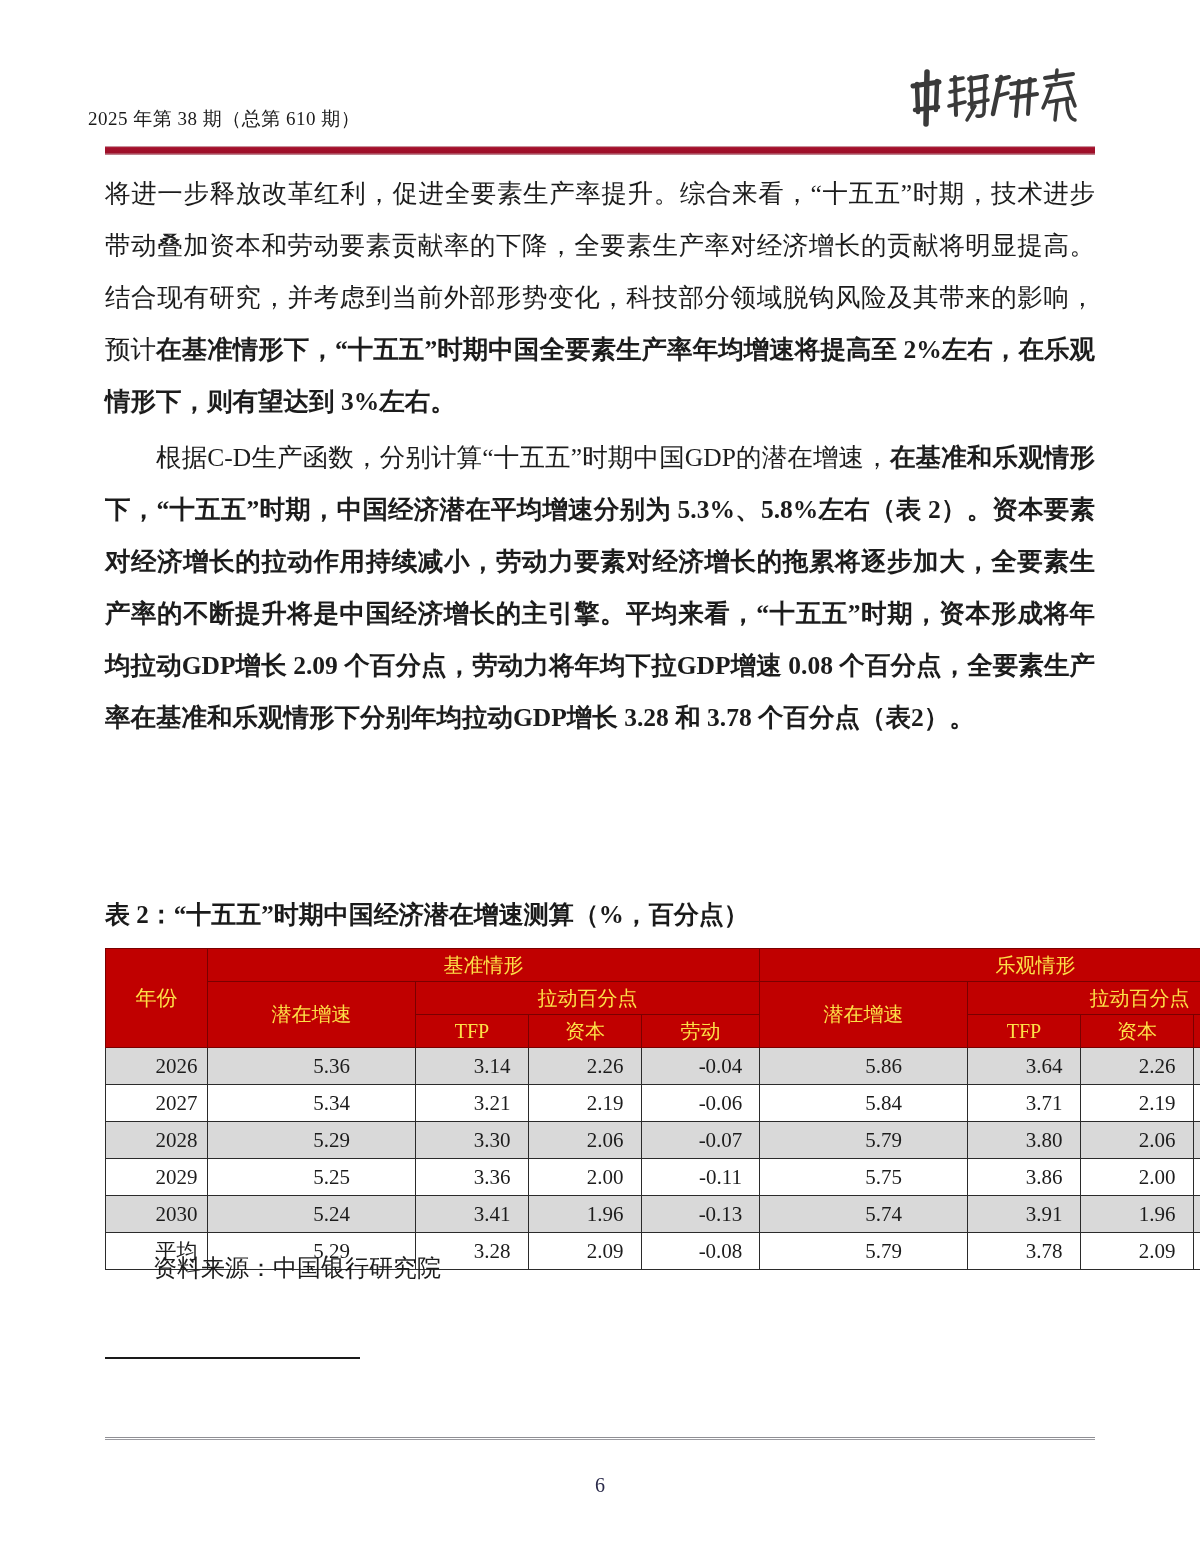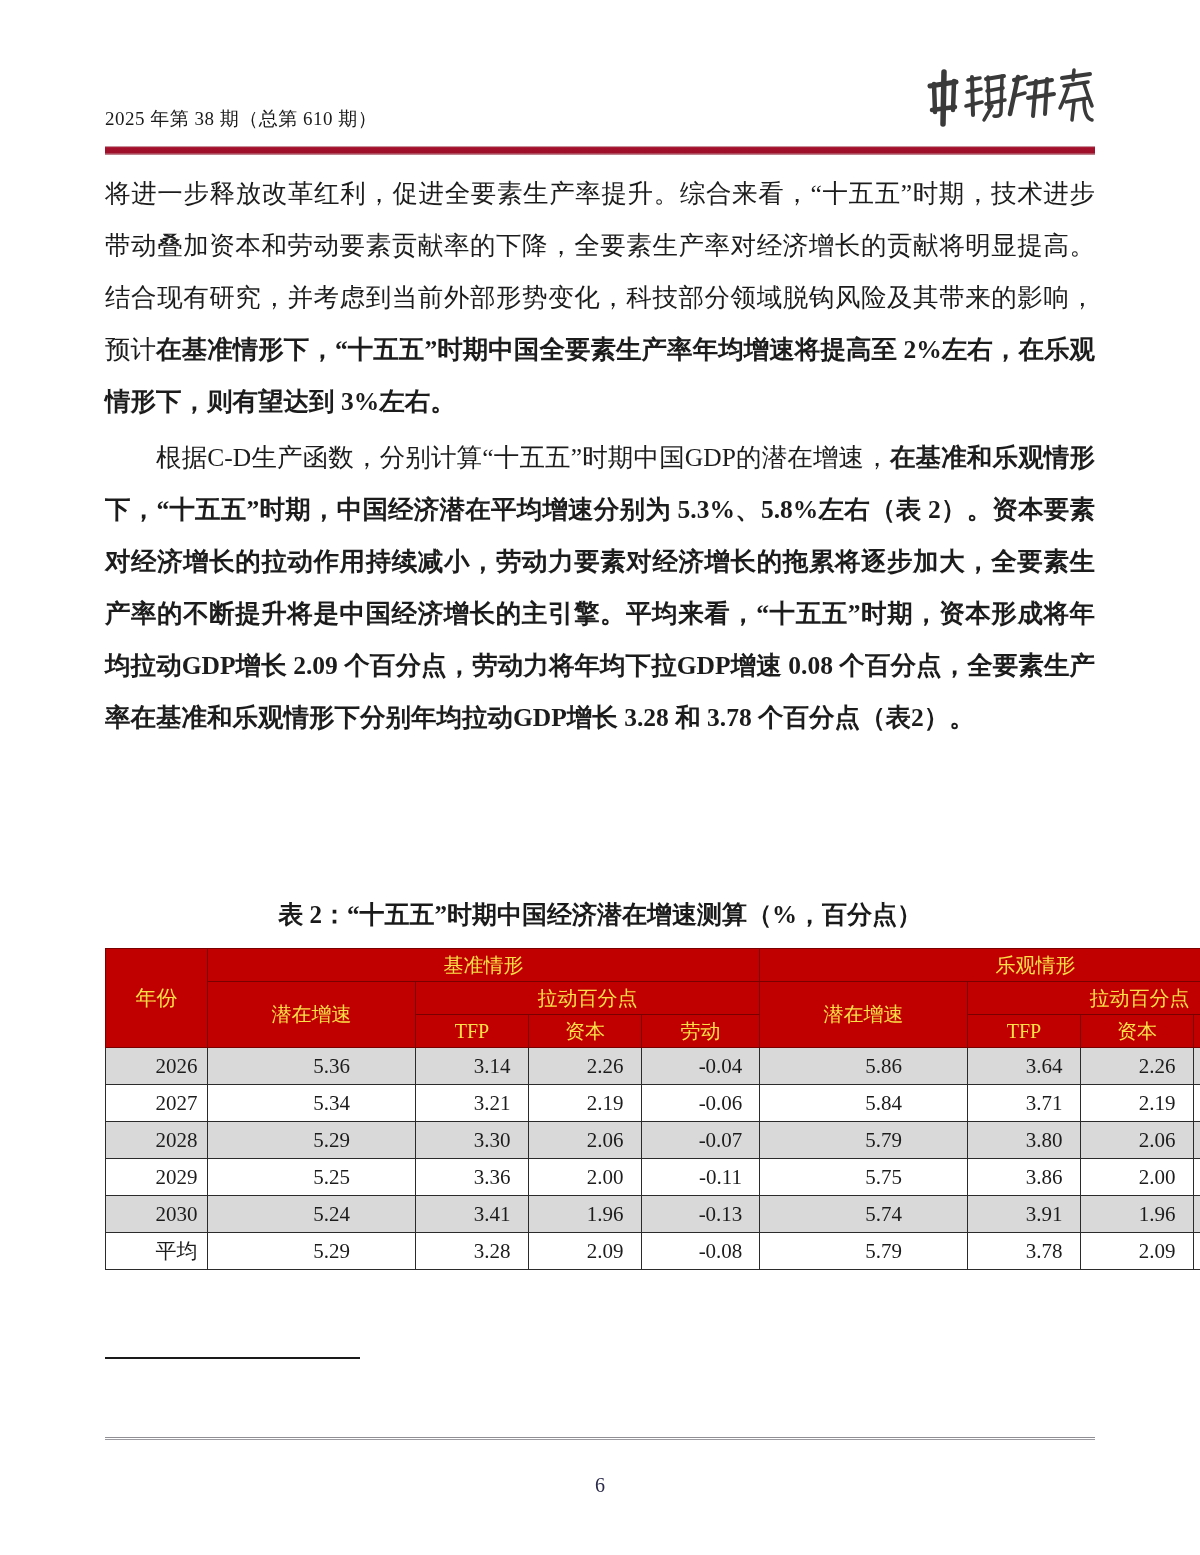--- a/index.html
+++ b/index.html
@@ -18,21 +18,21 @@
   .page {
     position: absolute;
     inset: 0;
     width: 1200px;
     height: 1555px;
   }
 
   
   .header {
     position: absolute;
-    left: 105px;
+    left: 88px;
     top: 72px;
     width: 990px;
     height: 78px;
   }
   .issue-line {
     position: absolute;
     left: 0;
     bottom: 18px;
     font-size: 19px;
     letter-spacing: 0.5px;
@@ -80,21 +80,21 @@
     vertical-align: super;
     line-height: 0;
   }
 
   
   .table-title {
     position: absolute;
     left: 105px;
     top: 898px;
     width: 990px;
-    text-align: center;
+    text-align: left;
     font-size: 25px;
     font-weight: bold;
     font-family: "Liberation Serif", "DejaVu Serif", serif;
     color: #1a1a1a;
   }
   table.data {
     position: absolute;
     left: 105px;
     top: 948px;
     width: 990px;
@@ -341,19 +341,20 @@
         <td>2.09</td>
         <td>-0.08</td>
         <td>5.79</td>
         <td>3.78</td>
         <td>2.09</td>
         <td>-0.08</td>
       </tr>
     </tbody>
   </table>
 
+  <div class="source-note">资料来源：中国银行研究院</div>
 
   <div class="fn-rule"></div>
 
   <div class="footer-rule"></div>
   <div class="page-number">6</div>
 
 </div>
 
 </body></html>

